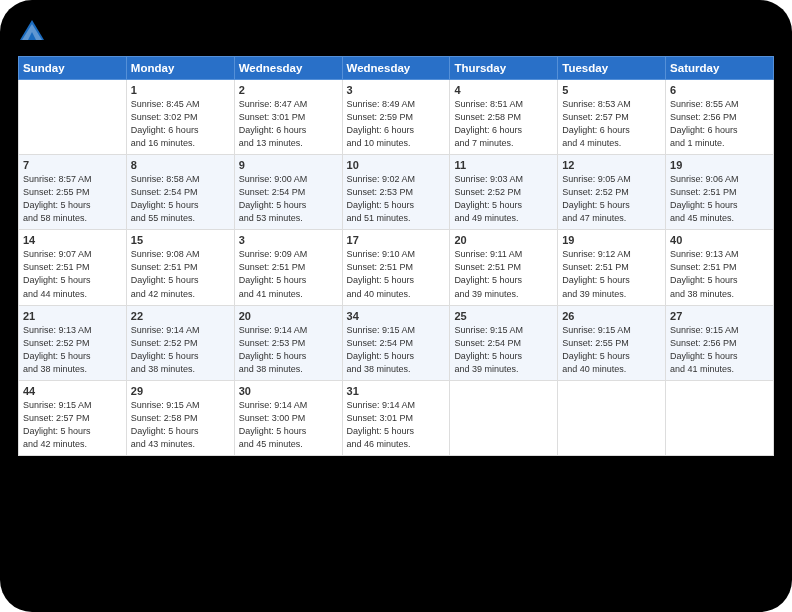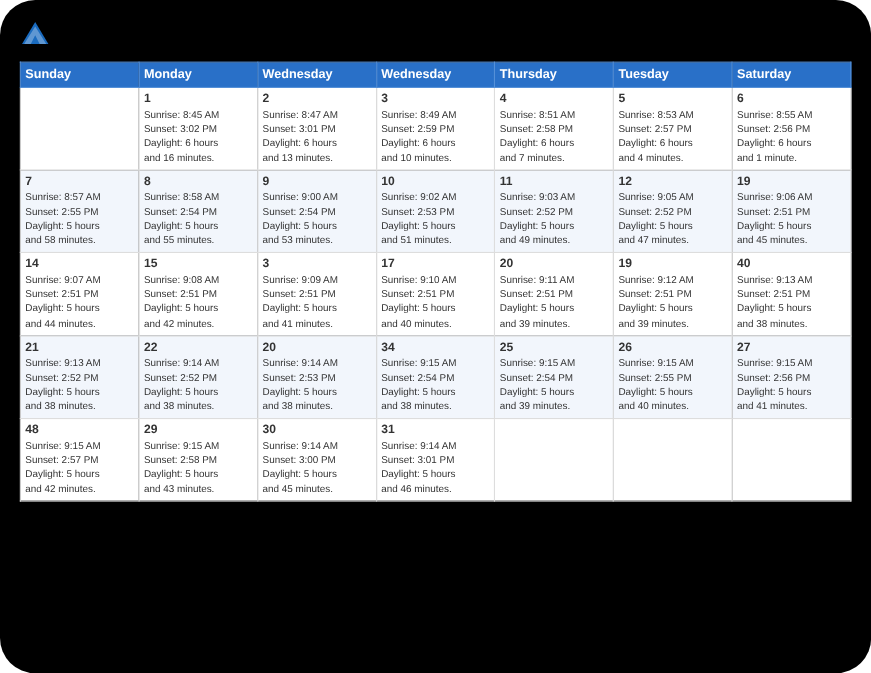--- a/index.html
+++ b/index.html
@@ -250,21 +250,21 @@
             <span class="day-num">26</span>
             <div class="cell-info">Sunrise: 9:15 AM<br>Sunset: 2:55 PM<br>Daylight: 5 hours<br>and 40 minutes.</div>
           </td>
           <td>
             <span class="day-num">27</span>
             <div class="cell-info">Sunrise: 9:15 AM<br>Sunset: 2:56 PM<br>Daylight: 5 hours<br>and 41 minutes.</div>
           </td>
         </tr>
         <tr>
           <td>
-            <span class="day-num">48</span>
+            <span class="day-num">44</span>
             <div class="cell-info">Sunrise: 9:15 AM<br>Sunset: 2:57 PM<br>Daylight: 5 hours<br>and 42 minutes.</div>
           </td>
           <td>
             <span class="day-num">29</span>
             <div class="cell-info">Sunrise: 9:15 AM<br>Sunset: 2:58 PM<br>Daylight: 5 hours<br>and 43 minutes.</div>
           </td>
           <td>
             <span class="day-num">30</span>
             <div class="cell-info">Sunrise: 9:14 AM<br>Sunset: 3:00 PM<br>Daylight: 5 hours<br>and 45 minutes.</div>
           </td>

